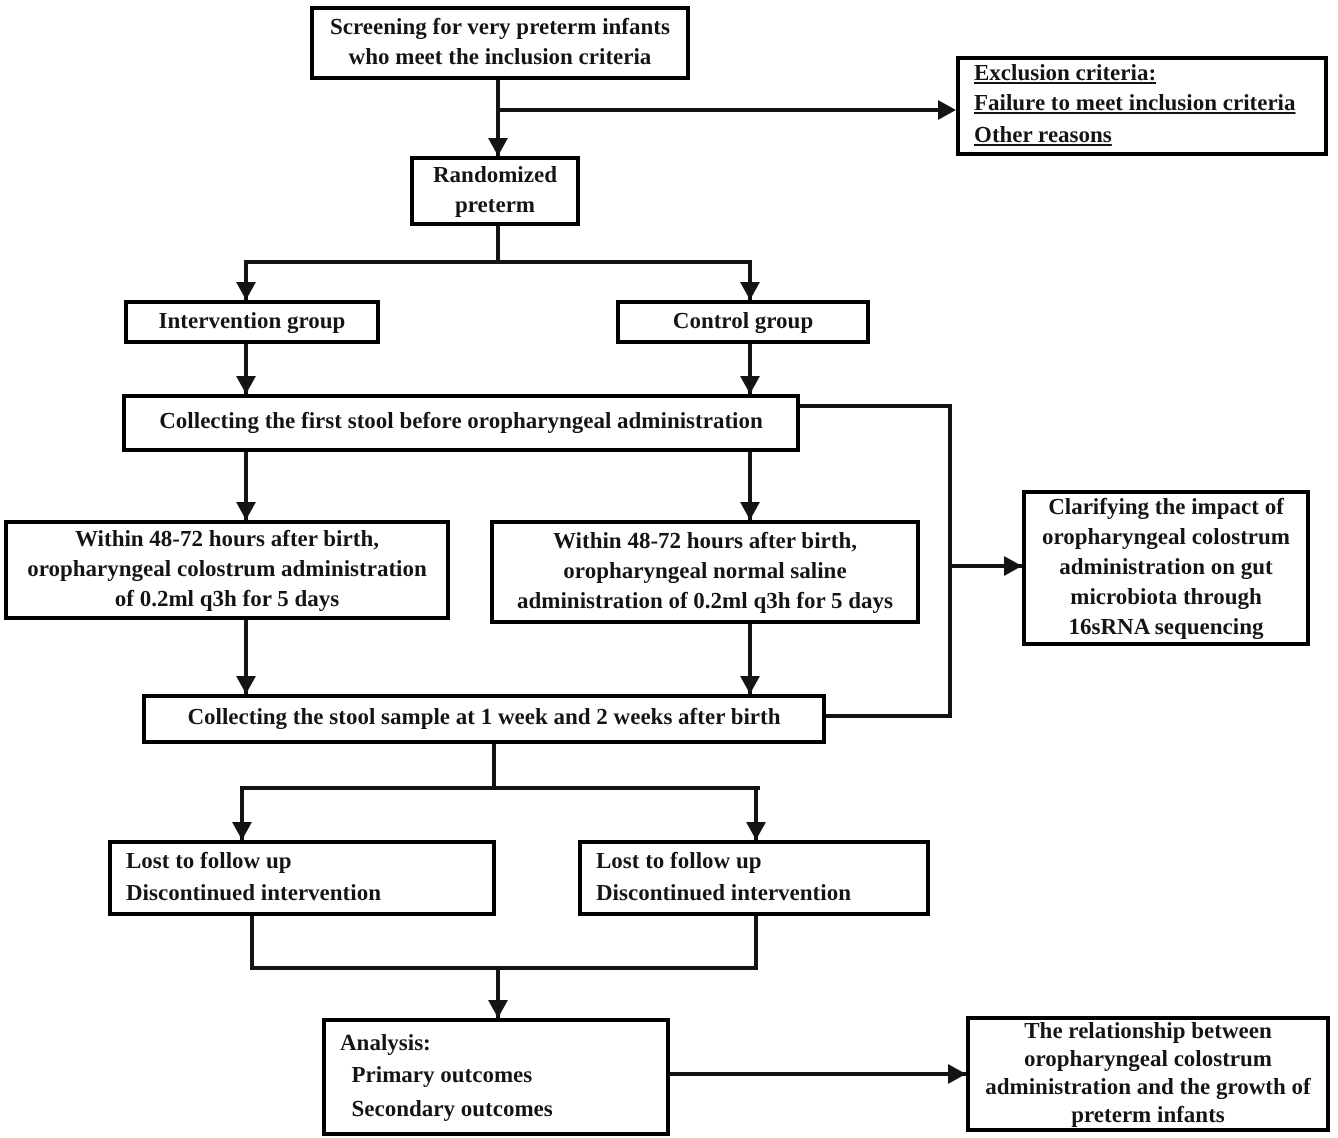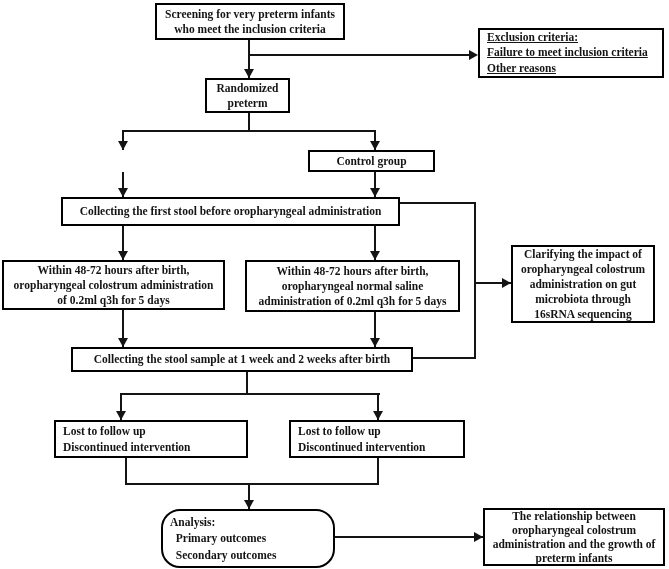--- a/index.html
+++ b/index.html
@@ -59,20 +59,21 @@
   <div class="box" style="left:155px; top:3px; width:190px; height:37px;">Screening for very preterm infants
 who meet the inclusion criteria</div>
 
   <div class="box left" style="left:478px; top:28px; width:186px; height:50px; line-height:15.5px;text-decoration:underline;">Exclusion criteria:
 Failure to meet inclusion criteria
 Other reasons</div>
 
   <div class="box" style="left:205px; top:78px; width:85px; height:35px;">Randomized
 preterm</div>
 
+  <div class="box" style="left:62px; top:150px; width:128px; height:22px;">Intervention group</div>
 
   <div class="box" style="left:308px; top:150px; width:127px; height:22px;">Control group</div>
 
   <div class="box" style="left:61px; top:197px; width:339px; height:29px;">Collecting the first stool before oropharyngeal administration</div>
 
   <div class="box" style="left:2px; top:260px; width:223px; height:50px;">Within 48-72 hours after birth,
 oropharyngeal colostrum administration
 of 0.2ml q3h for 5 days</div>
 
   <div class="box" style="left:245px; top:260px; width:215px; height:52px;">Within 48-72 hours after birth,
@@ -86,21 +87,21 @@
 16sRNA sequencing</div>
 
   <div class="box" style="left:71px; top:347px; width:342px; height:25px;">Collecting the stool sample at 1 week and 2 weeks after birth</div>
 
   <div class="box left" style="left:54px; top:420px; width:194px; height:38px; line-height:16px;">Lost to follow up
 Discontinued intervention</div>
 
   <div class="box left" style="left:289px; top:420px; width:176px; height:38px; line-height:16px;">Lost to follow up
 Discontinued intervention</div>
 
-  <div class="box left" style="left:161px; top:509px; width:174px; height:59px; line-height:16.5px;border-radius:19px;">Analysis:
+  <div class="box left" style="left:161px; top:509px; width:174px; height:59px; line-height:16.5px;">Analysis:
   Primary outcomes
   Secondary outcomes</div>
 
   <div class="box" style="left:483px; top:508px; width:182px; height:58px; line-height:14px;">The relationship between
 oropharyngeal colostrum
 administration and the growth of
 preterm infants</div>
 
   <div class="line" style="left:248px; top:40px; width:2px; height:38px;"></div>
   <div class="ah-down" style="left:244px; top:69px;"></div>

